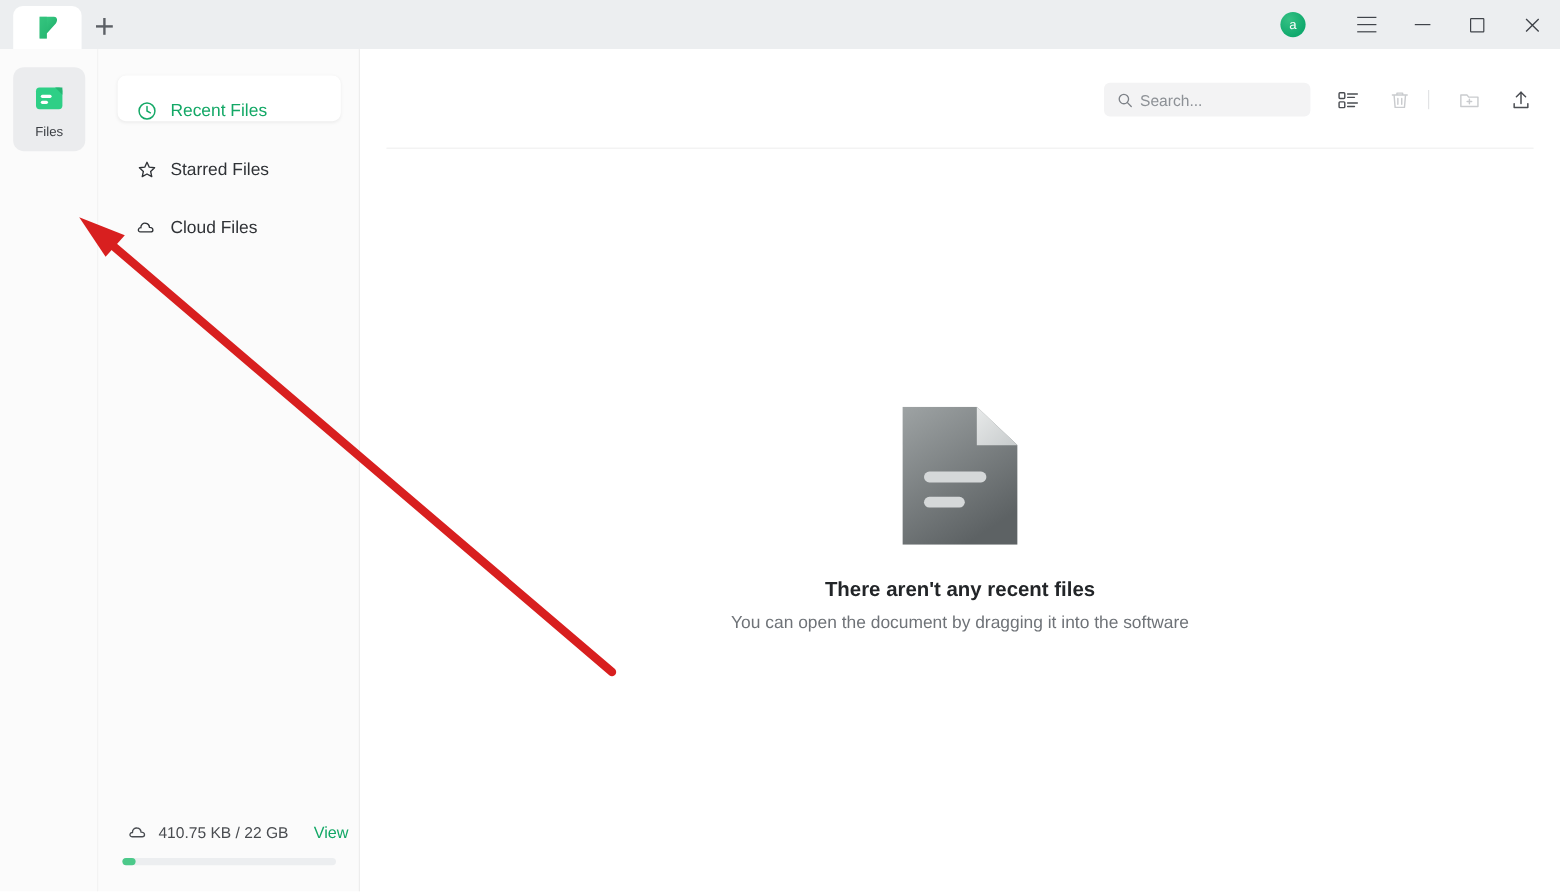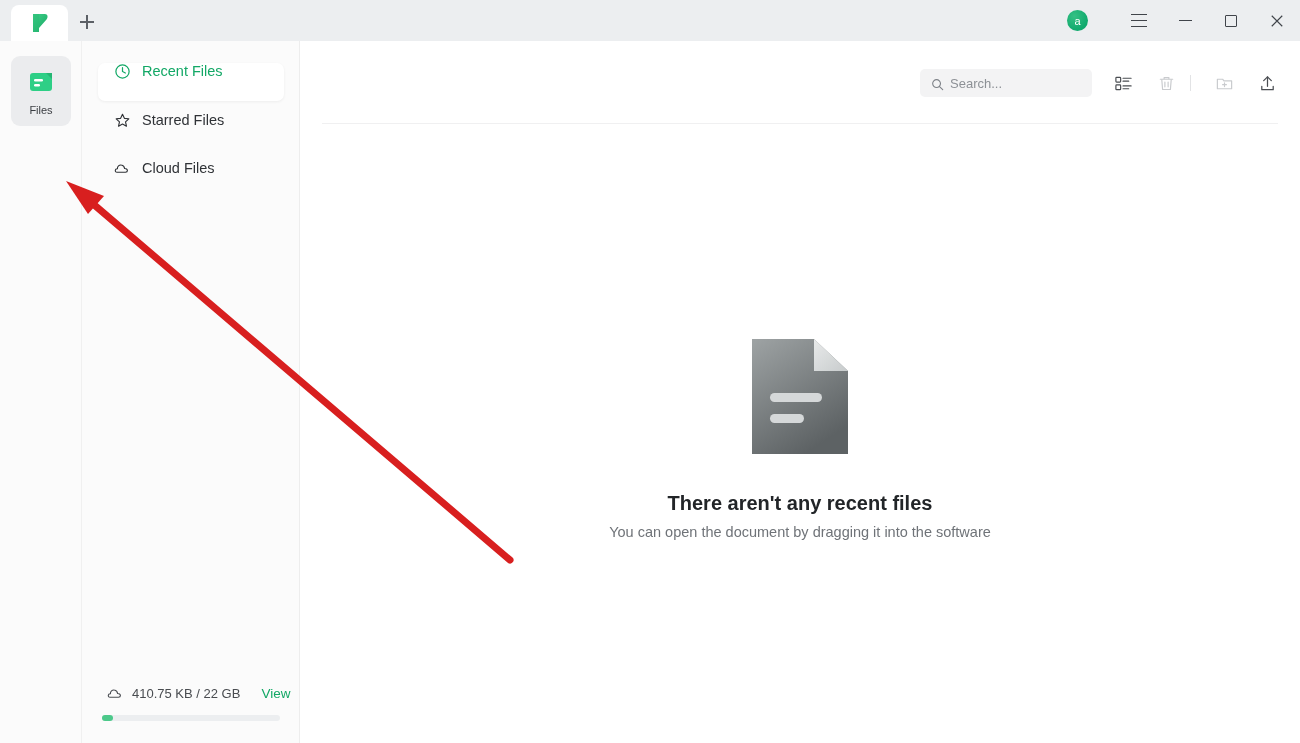--- a/index.html
+++ b/index.html
@@ -87,21 +87,21 @@
   .navpanel {
     position: absolute; left: 82px; top: 41px;
     width: 218px; height: 702px;
     background: #fbfbfb;
     border-right: 1px solid #ededed;
   }
   .nav-item {
     position: absolute; left: 16px;
     width: 186px; height: 38px;
     border-radius: 7px;
-    display: flex; align-items: flex-start;
+    display: flex; align-items: flex-end;
     cursor: pointer;
     padding-left: 16px;
   }
   .nav-item.active { background: #ffffff; box-shadow: 0 1px 3px rgba(0,0,0,0.06); }
   .nav-ico { width: 17px; height: 17px; margin-right: 11px; display:block; flex:none; }
   .nav-label { font-size: 14.5px; color: #2f3236; font-family: "Liberation Sans", sans-serif; }
   .nav-item.active .nav-label { color: #13a866; }
 
   
   .storage {
@@ -165,21 +165,21 @@
   }
 
   
   .empty {
     position: absolute; left: 0; top: 298px;
     width: 1000px;
     display: flex; flex-direction: column; align-items: center;
   }
   .empty-ico { width: 96px; height: 115px; display:block; }
   .empty-title {
-    margin-top: 38px; font-size: 20px; font-weight: bold; color: #222528;
+    margin-top: 28px; font-size: 17px; font-weight: bold; color: #222528;
     font-family: "Liberation Sans", sans-serif;
   }
   .empty-sub {
     margin-top: 9px; font-size: 14.5px; color: #6f7378;
     font-family: "Liberation Sans", sans-serif;
   }
 
   
   .annot { position: absolute; left:0; top:0; width:1300px; height:743px; pointer-events:none; }
 </style>

